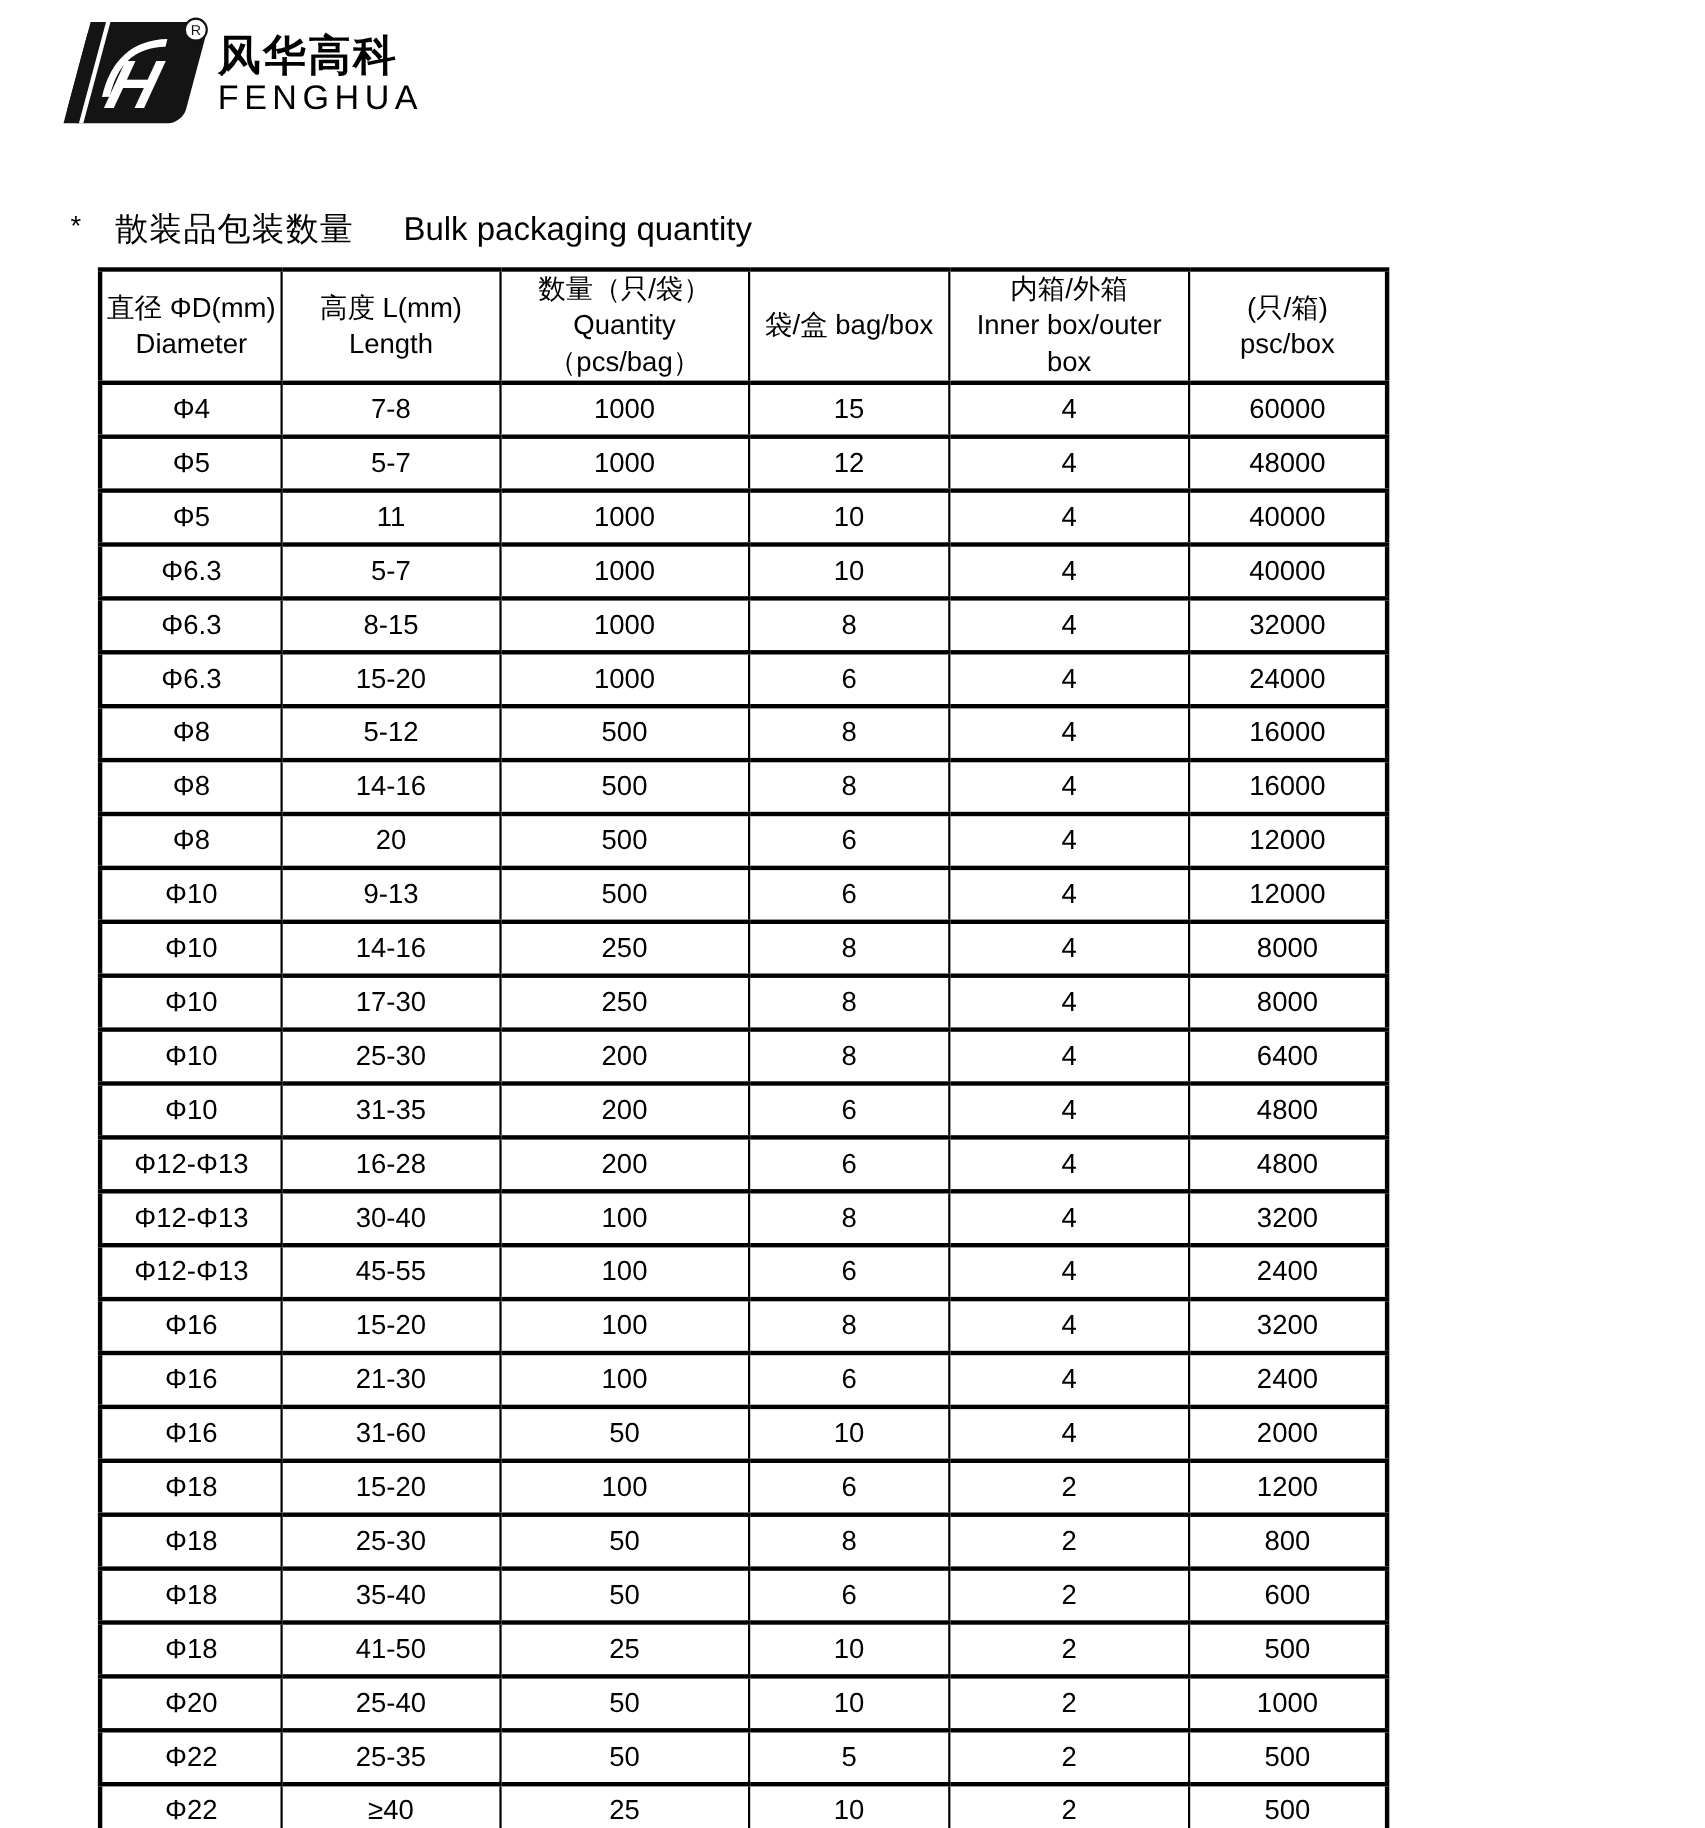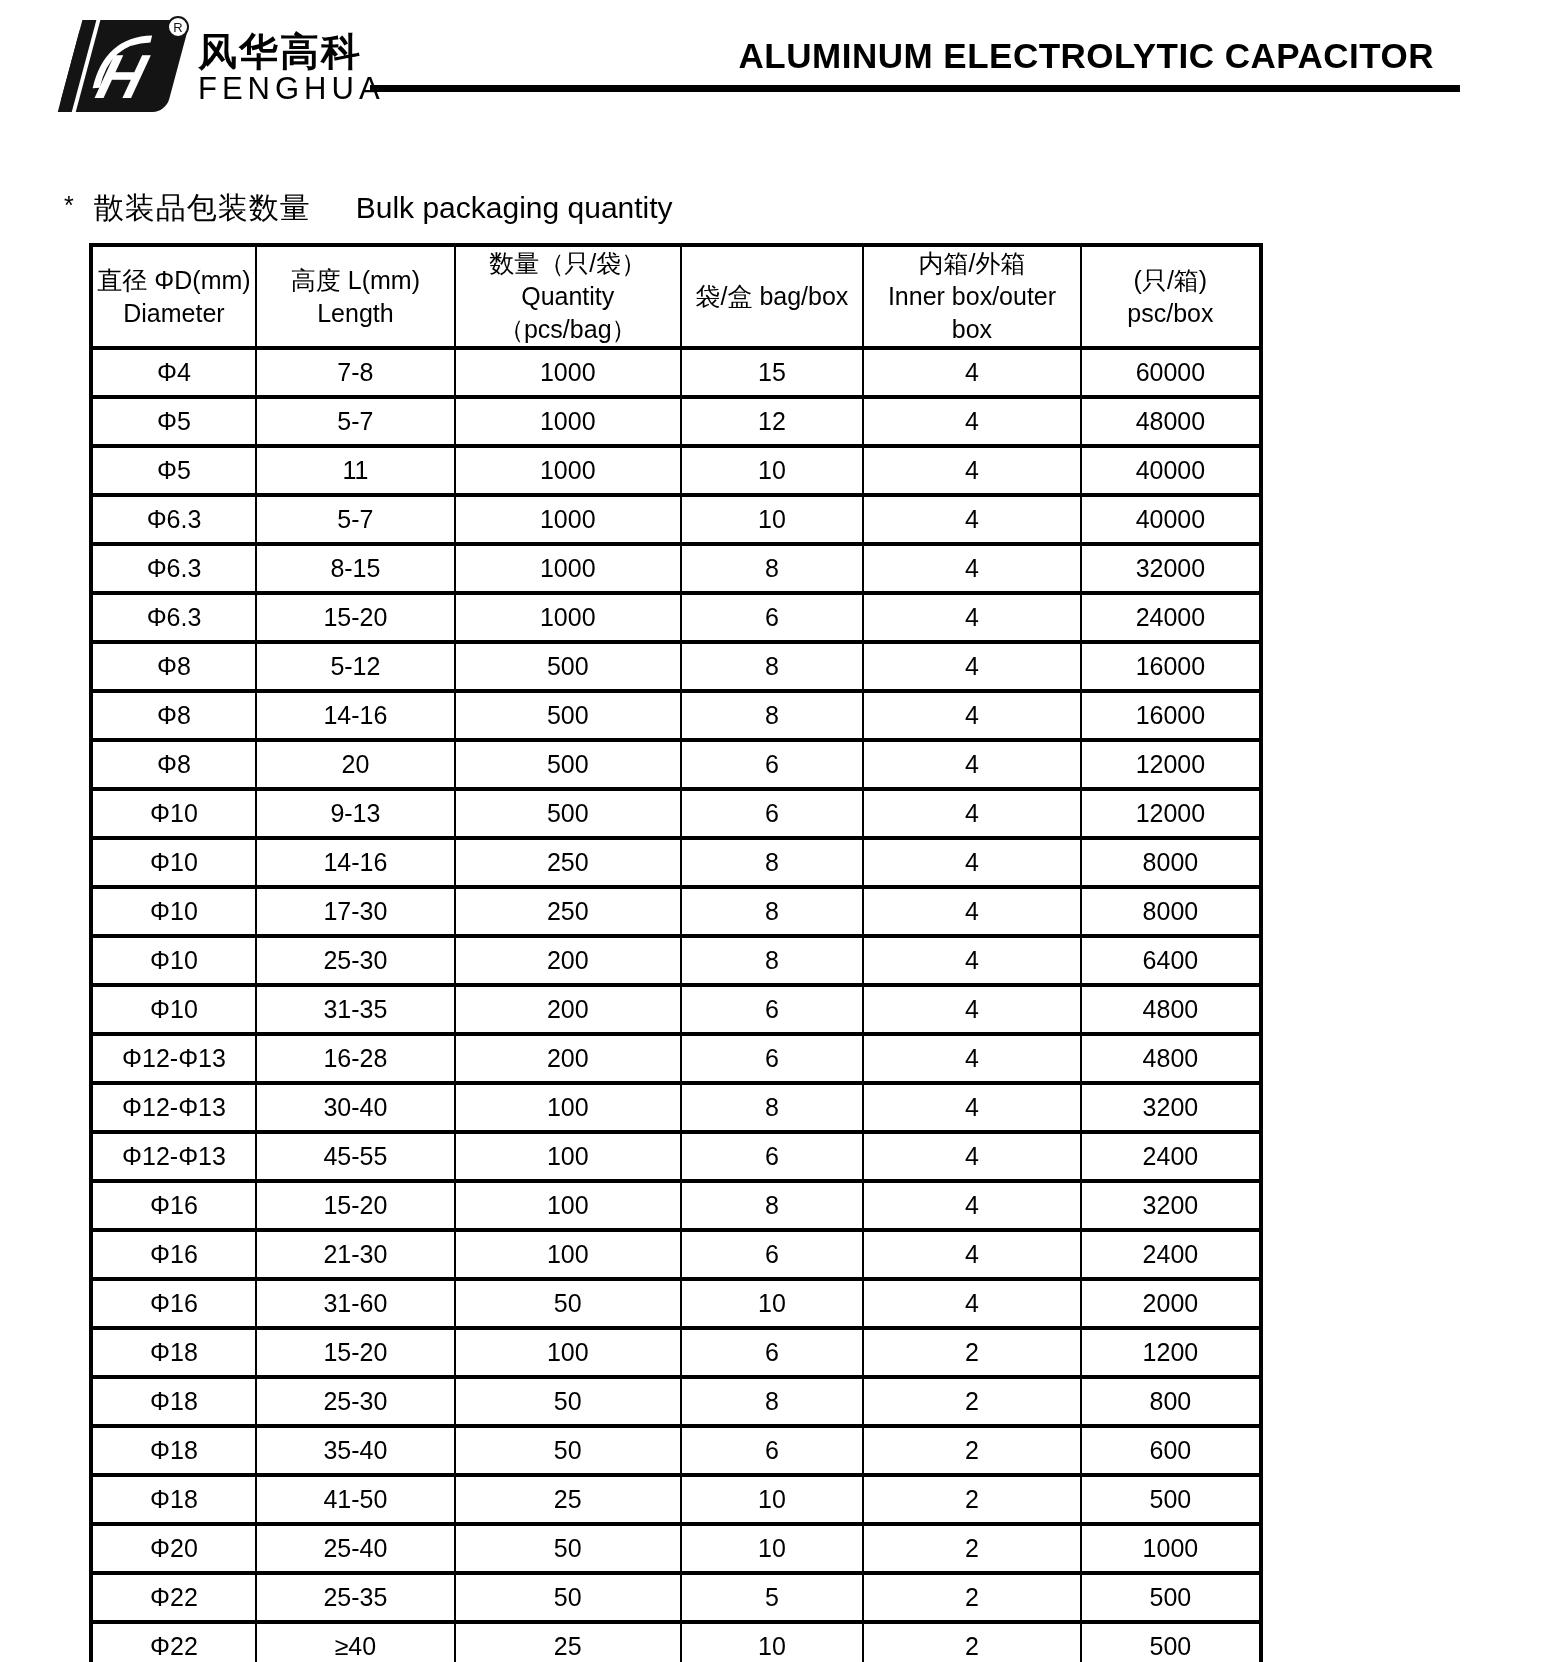--- a/index.html
+++ b/index.html
@@ -14,21 +14,21 @@
   .logo-text{margin-left:8px;margin-top:18px;line-height:1;}
   .brand-cn{font-size:39px;font-weight:900;letter-spacing:2px;white-space:nowrap;}
   .brand-en{font-size:31px;font-weight:normal;letter-spacing:5px;margin-top:2px;}
   .header-right{flex:1 1 auto;margin-top:22px;min-width:0;}
   .doc-title{font-size:35px;font-weight:bold;text-align:right;letter-spacing:.5px;
              padding-right:26px;white-space:nowrap;}
   .title-rule{height:7px;background:#000;margin-top:9px;}
   
   .section-heading{margin:74px 0 0 64px;font-size:30px;display:flex;align-items:baseline;}
   .section-star{font-size:25px;margin-right:20px;position:relative;top:-4px;}
-  .section-cn{letter-spacing:1px;}
+  .section-cn{letter-spacing:1px;margin-left:11px;}
   .section-en{margin-left:45px;}
   
   table.pack{border-collapse:collapse;table-layout:fixed;
              width:1174px;margin:14px 0 16px 89px;
              border:4px solid #000;}
   .pack th,.pack td{
     border-left:2px solid #000;border-right:2px solid #000;
     border-top:4px solid #000;border-bottom:4px solid #000;
     text-align:center;vertical-align:middle;padding:0 4px;
     font-size:25px;font-weight:normal;overflow:hidden;
@@ -53,24 +53,20 @@
         </g>
         <circle cx="138" cy="13" r="10" fill="#fff" stroke="#141414" stroke-width="2"></circle>
         <text x="138" y="18" font-size="13" text-anchor="middle" font-family="Liberation Sans, sans-serif" fill="#141414">R</text>
       </svg>
     </div>
     <div class="logo-text">
       <div class="brand-cn">风华高科</div>
       <div class="brand-en">FENGHUA</div>
     </div>
   </div>
-  <div class="header-right">
-    <div class="doc-title">ALUMINUM ELECTROLYTIC CAPACITOR</div>
-    <div class="title-rule"></div>
-  </div>
 </div>
 
 <div class="section-heading">
   <span class="section-star">*</span>
   <span class="section-cn">散装品包装数量</span>
   <span class="section-en">Bulk packaging quantity</span>
 </div>
 
 <table class="pack">
   <colgroup>

